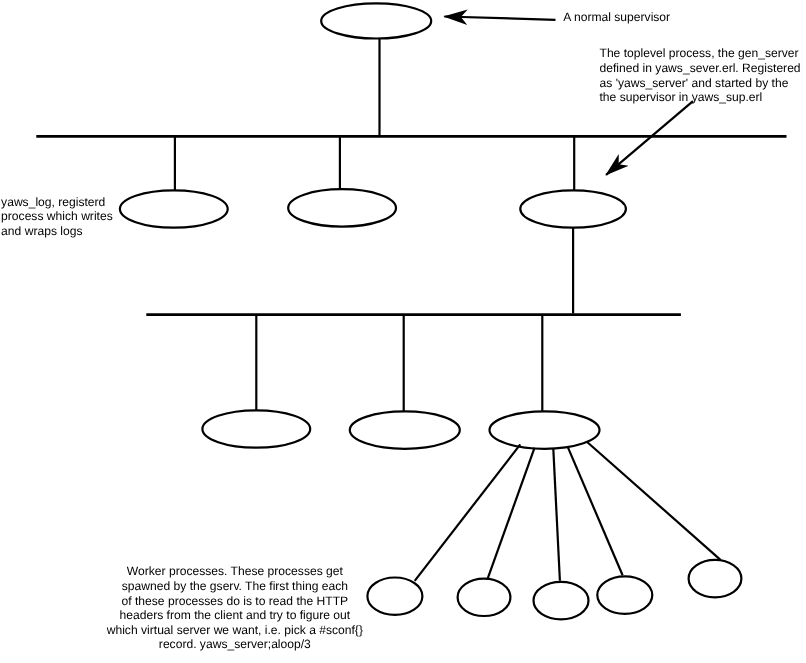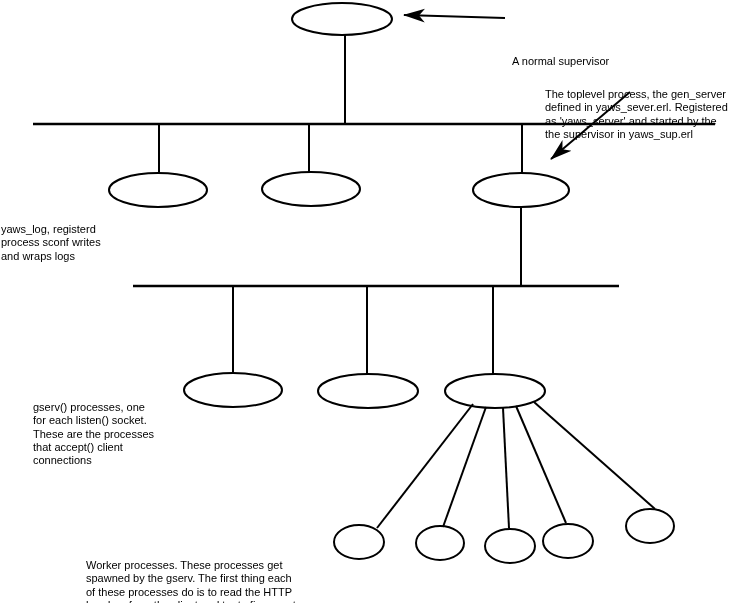--- a/index.html
+++ b/index.html
@@ -36,21 +36,20 @@
   .arrowhead-fill {
     fill: var(--stroke, #000000);
     stroke: none;
   }
   .note {
     position: absolute;
     color: var(--text, #000000);
     font-size: 11px;
     line-height: 13.3px;
     white-space: pre-line;
-    margin-top: 45px;
   }
 </style>
 </head>
 <body>
 
 <div class="canvas">
 
   <svg class="diagram" width="733" height="603" viewBox="0 0 733 603">
     <defs>
       <marker id="arrowhead" markerUnits="userSpaceOnUse" markerWidth="26" markerHeight="18" refX="21" refY="8" orient="auto">
@@ -102,29 +101,24 @@
 
   <div class="note" style="left:512px; top:10px; width:120px;">A normal supervisor</div>
 
   <div class="note" style="left:545px; top:43px; width:190px;">The toplevel process, the gen_server
 defined in yaws_sever.erl. Registered
 as 'yaws_server' and started by the
 the supervisor in yaws_sup.erl</div>
 
 
   <div class="note" style="left:1px; top:178px; width:115px;">yaws_log, registerd
-process sconf writes
+process which writes
 and wraps logs</div>
 
-  <div class="note" style="left:33px; top:356px; width:135px;">gserv() processes, one
-for each listen() socket.
-These are the processes
-that accept() client
-connections</div>
 
-  <div class="note" style="left:86px; top:514px; width:255px;">Worker processes. These processes get
+  <div class="note" style="left:86px; top:514px; width:255px;text-align:center;">Worker processes. These processes get
 spawned by the gserv. The first thing each
 of these processes do is to read the HTTP
 headers from the client and try to figure out
 which virtual server we want, i.e. pick a #sconf{}
 record. yaws_server;aloop/3</div>
 
 </div>
 
 </body></html>

